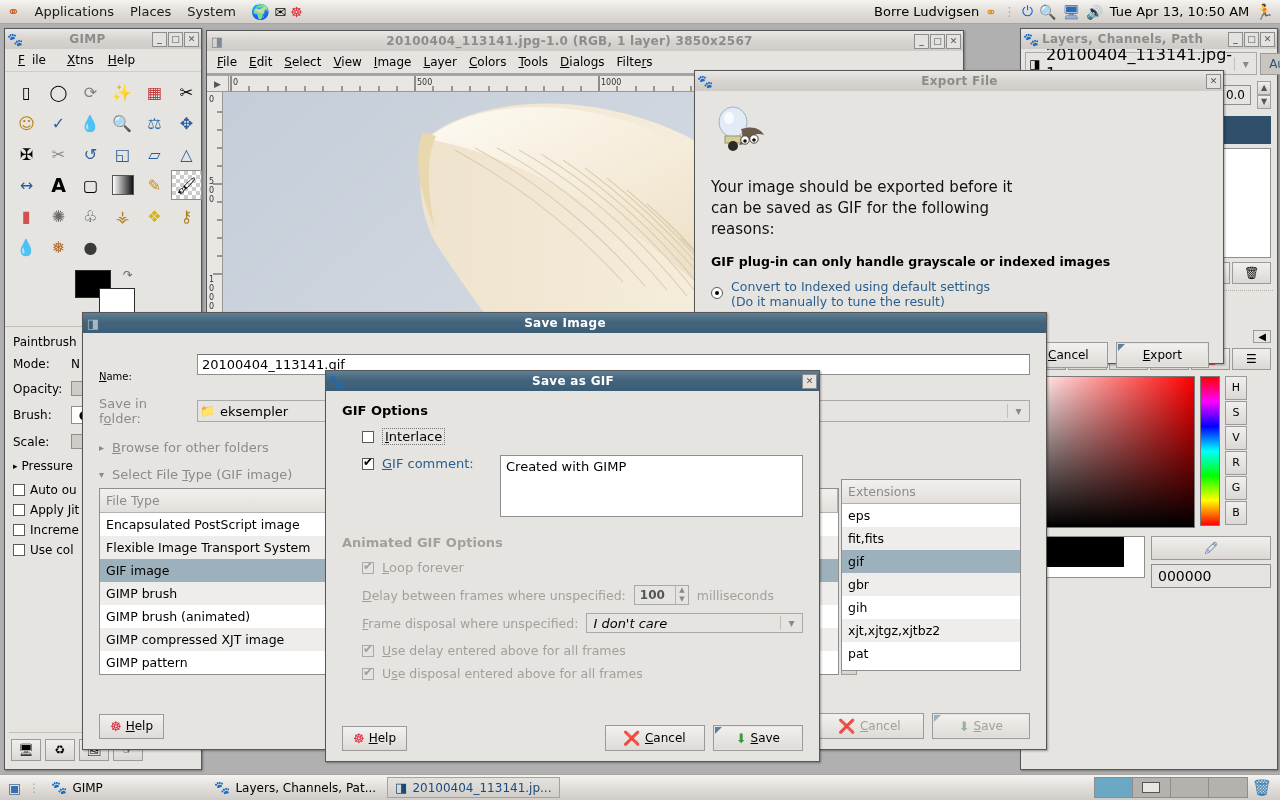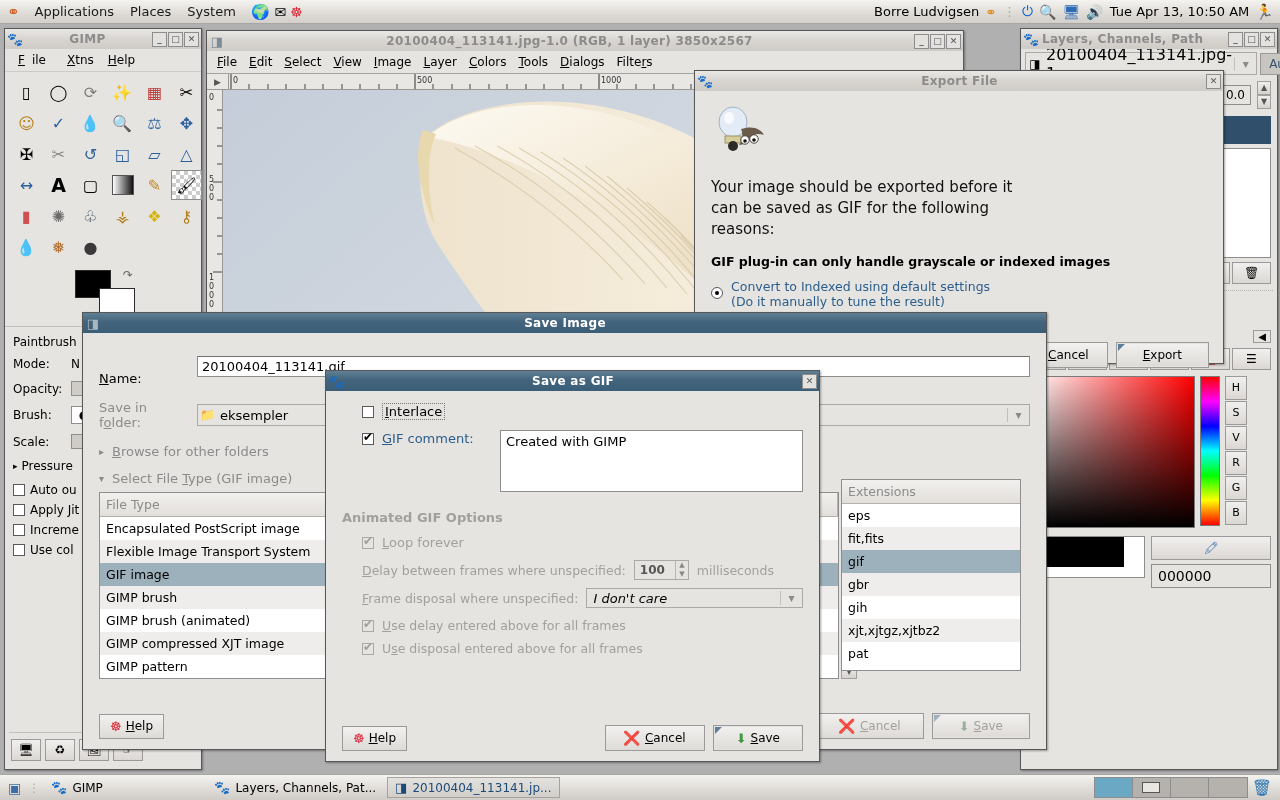--- a/index.html
+++ b/index.html
@@ -125,21 +125,21 @@
   .fgcol{position:absolute;left:0;top:0;width:36px;height:28px;background:#000;border:1px solid #2a2a2a;}
   .bgcol{position:absolute;left:24px;top:18px;width:36px;height:28px;background:#fff;border:1px solid #2a2a2a;}
   .swaparrow{position:absolute;left:48px;top:-2px;font-size:12px;color:#666;}
   #tooloptions{ padding:6px 8px; font-size:12px;}
   #tooloptions .row{display:flex;align-items:center;gap:6px;margin-bottom:10px;}
   #tooloptions .row .nm{width:52px;}
   .slotbox{height:15px;border:1px solid #8f8f8f;background:#cfccc8;flex:1;}
 
   
   #imgwin{ left:206px; top:30px; width:758px; height:700px; }
-  #imgmenu{ display:flex; padding:3px 4px; font-size:12px; border-bottom:1px solid #a3a3a3;}
+  #imgmenu{ display:flex; padding:3px 4px; font-size:12px; border-bottom:3px solid #a3a3a3;}
   #imgmenu span{padding:1px 6px;}
   .ruler-h{height:16px;background:#e9e7e4;border-bottom:1px solid #9b9893;position:relative;overflow:hidden;font-size:9px;}
   .ruler-v{width:16px;background:#e9e7e4;border-right:1px solid #9b9893;position:relative;overflow:hidden;font-size:9px;}
   .canvas{
     position:relative;overflow:hidden;
     background: linear-gradient(160deg,#c3ccd8 0%, #cfd6df 35%, #dde2e8 70%, #e7eaee 100%);
   }
 
   
   #dock{ left:1020px; top:28px; width:258px; height:742px; }
@@ -653,21 +653,21 @@
 
 <div class="win" id="saveimg">
   <div class="titlebar">
     <span class="tbx">◨</span>
     <span class="ttl" style="color:#ffffff;">Save Image</span>
     <span class="tb-btn" style="visibility:hidden;">x</span>
   </div>
 
   <div style="padding:14px 16px 0 16px;">
     <div style="display:flex;align-items:center;gap:14px;margin-bottom:14px;">
-      <span style="width:84px;font-size:13px;margin-top:24px;">
+      <span style="width:84px;font-size:10px;margin-top:24px;">
         <span class="u">N</span>ame:
       </span>
       <span class="entry" style="flex:1;">20100404_113141.gif</span>
     </div>
 
     <div style="display:flex;align-items:center;gap:14px;margin-bottom:14px;">
       <span style="width:84px;font-size:13px;" class="lbl-dim">
         Save in f<span class="u">o</span>lder:
       </span>
       <span style="flex:1;display:flex;">
@@ -756,20 +756,21 @@
 </div>
 
 <div class="win" id="savegif">
   <div class="titlebar">
     <span class="tbx">🐾</span>
     <span class="ttl" style="color:#ffffff;">Save as GIF</span>
     <span class="tb-btn">✕</span>
   </div>
 
   <div style="padding:12px 16px 0 16px;">
+    <div style="font-weight:bold;font-size:13px;margin-bottom:10px;">GIF Options</div>
 
     <div style="display:flex;align-items:center;gap:8px;margin:0 0 10px 20px;">
       <span class="chk"></span>
       <span style="font-size:13px;border:1px dotted #777;padding:0 2px;"><span class="u">I</span>nterlace</span>
     </div>
 
     <div style="display:flex;gap:8px;margin:8px 0 0 20px;">
       <span class="chk on" style="margin-top:3px;"></span>
       <span style="font-size:13px;color:#2b5d8c;margin-top:1px;width:110px;"><span class="u">G</span>IF comment:</span>
       <span class="txtarea" style="flex:1;height:62px;">Created with GIMP</span>

